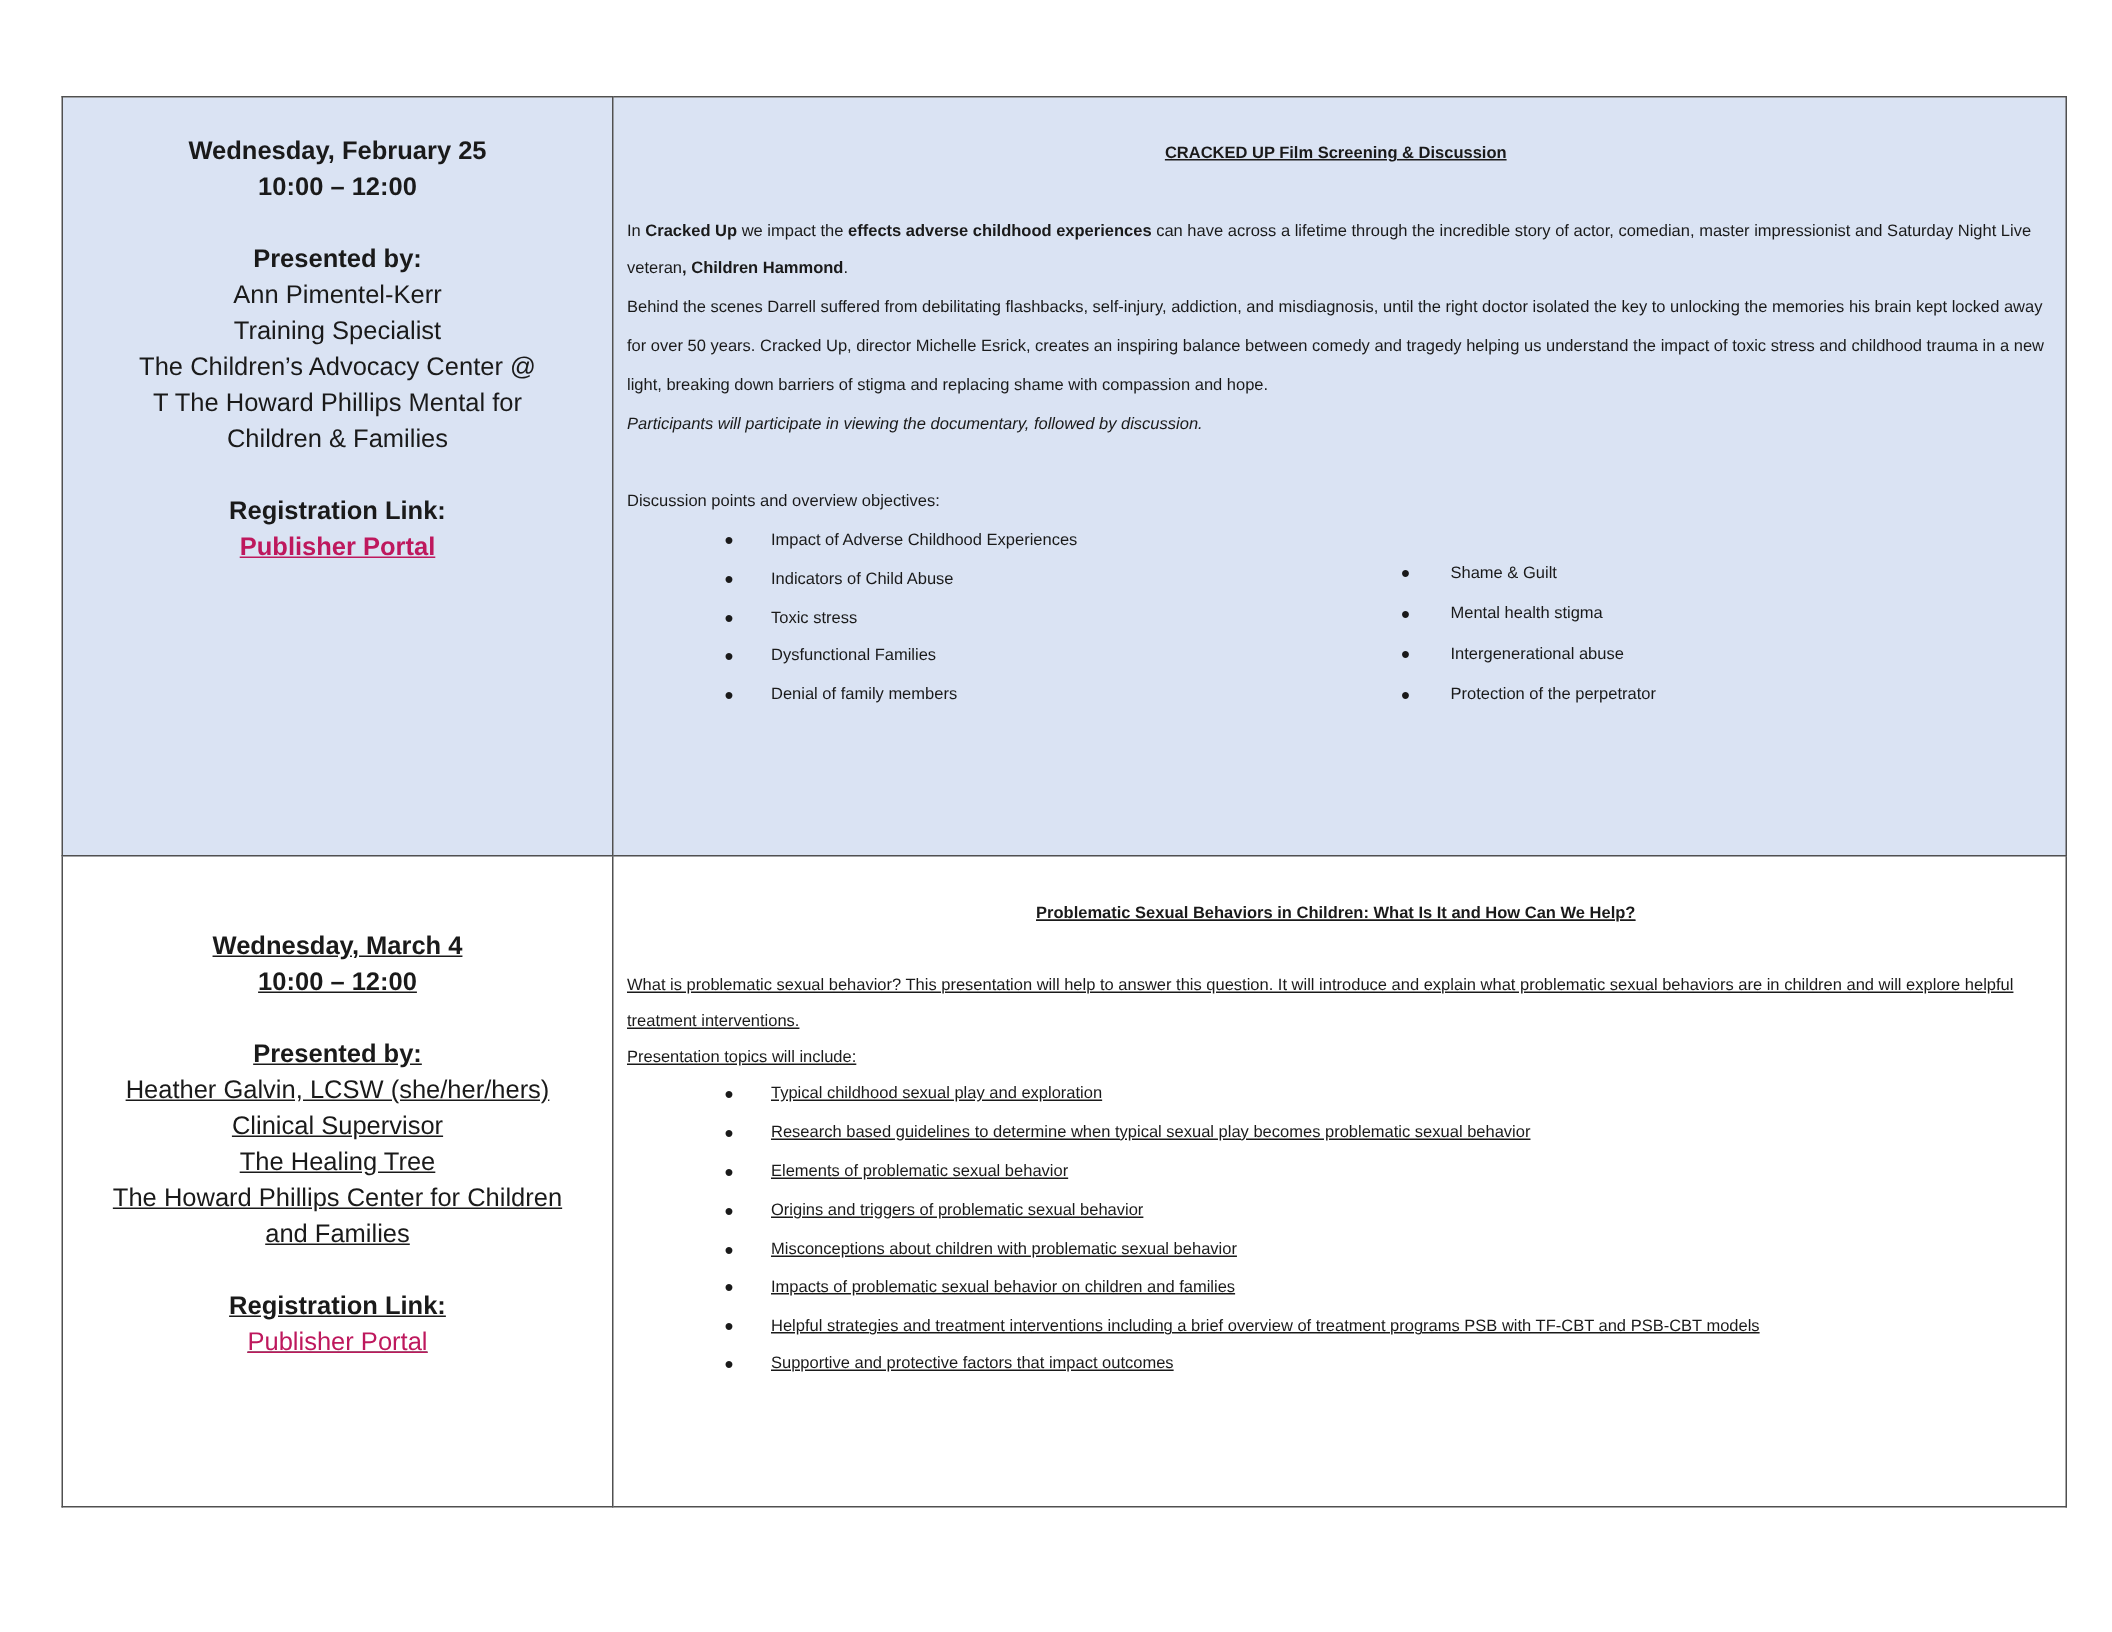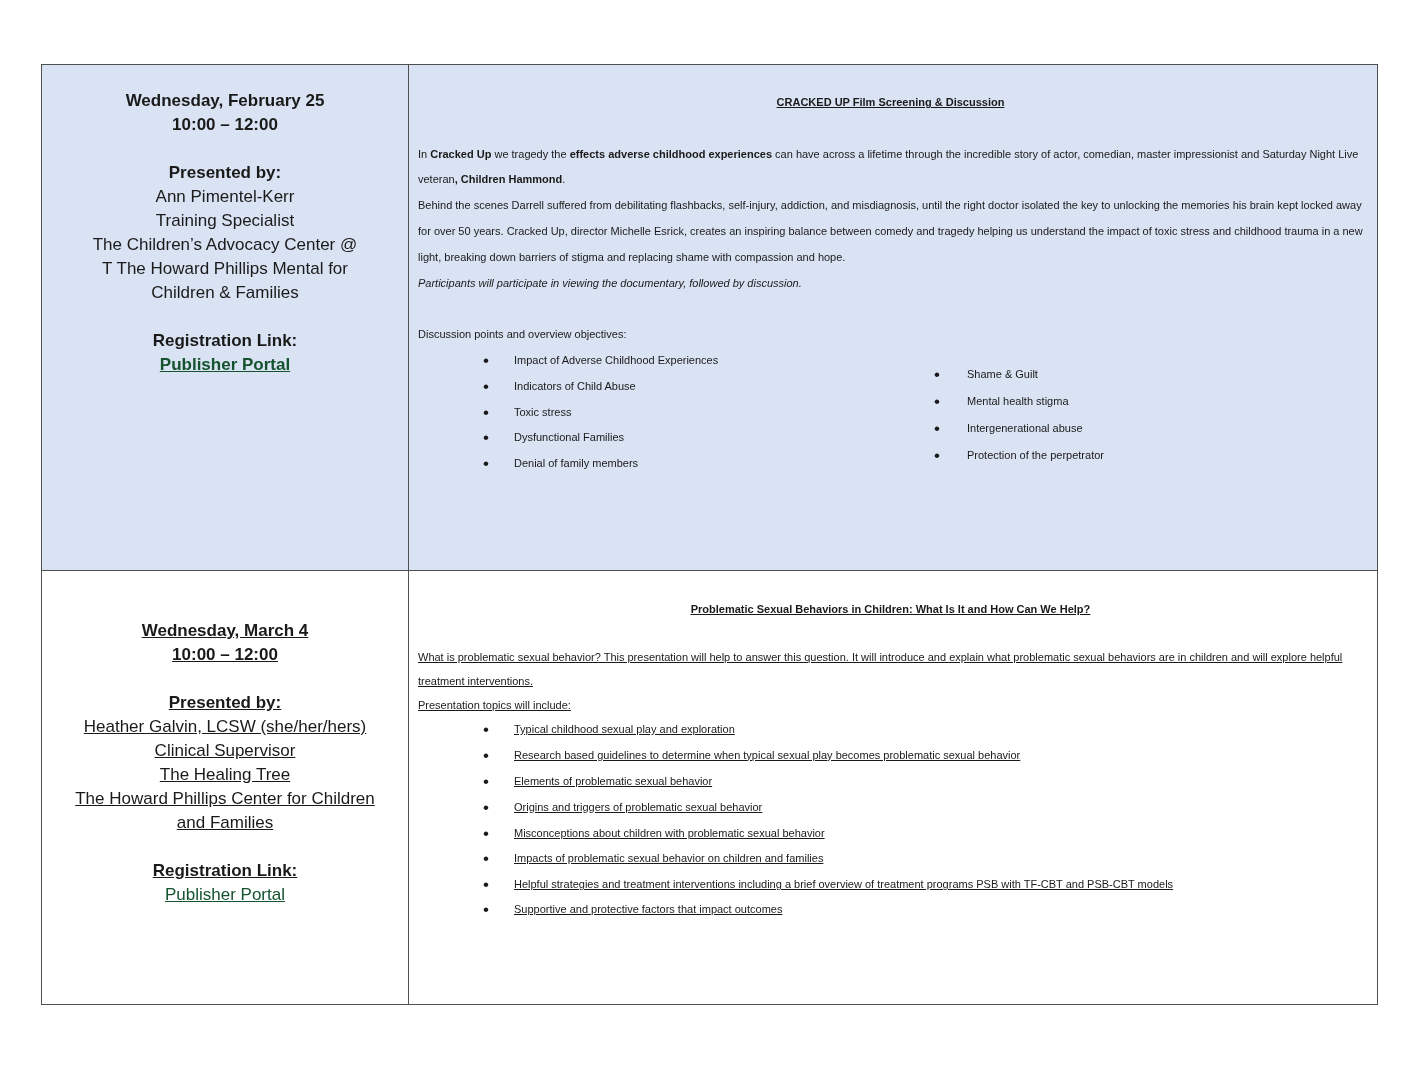--- a/index.html
+++ b/index.html
@@ -7,26 +7,26 @@
   .page { position: absolute; left: 0; top: 0; width: 1408px; height: 1088px; }
   table.sched { position: absolute; left: 41px; top: 64px; width: 1337px; border-collapse: collapse; table-layout: fixed; }
   table.sched td { border: 1.5px solid #505050; vertical-align: top; padding: 0; }
   tr.row1 td { background: #dae3f3; height: 505px; }
   tr.row2 td { background: #ffffff; height: 433px; text-decoration: underline; }
   td.left { width: 366px; text-align: center; font-size: 17px; line-height: 24px; }
   td.right { font-size: 11px; line-height: 25.8px; padding: 0 14px 0 9px !important; }
   .b { font-weight: bold; }
   .i { font-style: italic; }
   .blank { height: 24px; }
-  .link { color: #14532d; text-decoration: underline; cursor: pointer; }
+  .link { color: #be185d; text-decoration: underline; cursor: pointer; }
   .title { text-align: center; font-weight: bold; text-decoration: underline; }
   ul.bul { list-style: none; margin: 0; padding: 0; }
   ul.bul li { position: relative; padding-left: 96px; }
   ul.bul li .dot { position: absolute; left: 65px; top: 0; }
-  .cols { display: flex; }
+  .cols { display: flex; align-items: flex-end; }
   .col1 { width: 516px; }
   .col2 { padding-top: 13px; }
   .col2 ul.bul li { padding-left: 33px; }
   .col2 ul.bul li .dot { left: 0; }
   .dot::before { content: "\2022"; font-size: 17px; }
 </style>
 </head>
 <body>
 
 <div class="page">
@@ -45,21 +45,21 @@
       <div>T The Howard Phillips Mental for</div>
       <div>Children &amp; Families</div>
       <div class="blank"></div>
       <div class="b">Registration Link:</div>
       <div><span class="link b">Publisher Portal</span></div>
     </td>
     <td class="right">
       <div style="height:25px"></div>
       <div class="title">CRACKED UP Film Screening &amp; Discussion</div>
       <div style="height:25.8px"></div>
-      <div><span>In </span><span class="b">Cracked Up</span><span> we tragedy the </span><span class="b">effects adverse childhood experiences</span><span> can have across a lifetime through the incredible story of actor, comedian, master impressionist and Saturday Night Live veteran</span><span class="b">, Children Hammond</span><span>.</span></div>
+      <div><span>In </span><span class="b">Cracked Up</span><span> we impact the </span><span class="b">effects adverse childhood experiences</span><span> can have across a lifetime through the incredible story of actor, comedian, master impressionist and Saturday Night Live veteran</span><span class="b">, Children Hammond</span><span>.</span></div>
       <div>Behind the scenes Darrell suffered from debilitating flashbacks, self-injury, addiction, and misdiagnosis, until the right doctor isolated the key to unlocking the memories his brain kept locked away for over 50 years. Cracked Up, director Michelle Esrick, creates an inspiring balance between comedy and tragedy helping us understand the impact of toxic stress and childhood trauma in a new light, breaking down barriers of stigma and replacing shame with compassion and hope.</div>
       <div class="i">Participants will participate in viewing the documentary, followed by discussion.</div>
       <div style="height:25.8px"></div>
       <div>Discussion points and overview objectives:</div>
       <div class="cols">
         <div class="col1">
           <ul class="bul">
             <li><span class="dot"></span><span>Impact of Adverse Childhood Experiences</span></li>
             <li><span class="dot"></span><span>Indicators of Child Abuse</span></li>
             <li><span class="dot"></span><span>Toxic stress</span></li>

